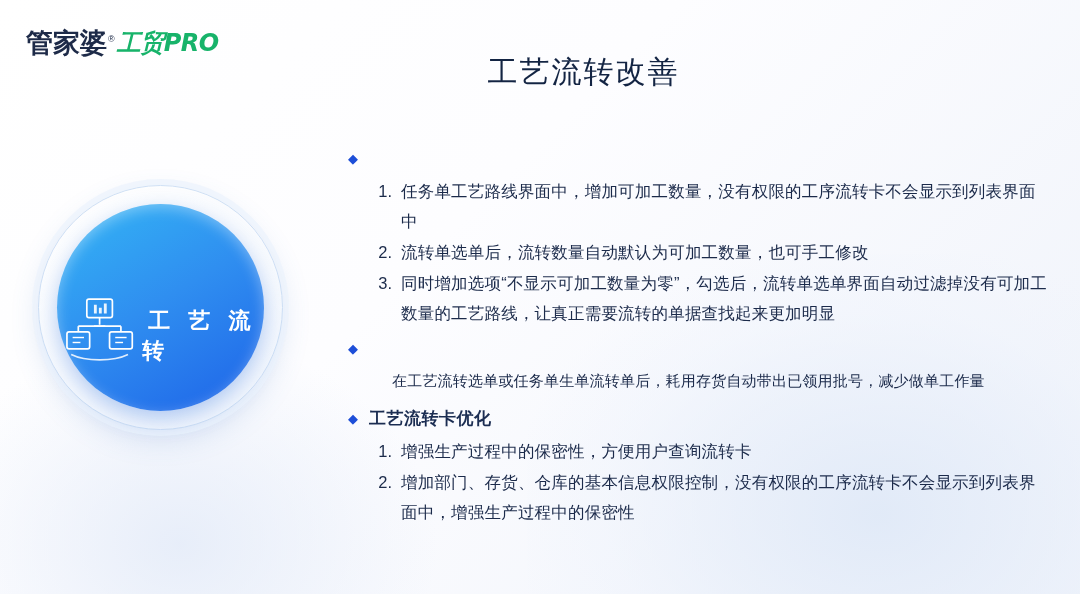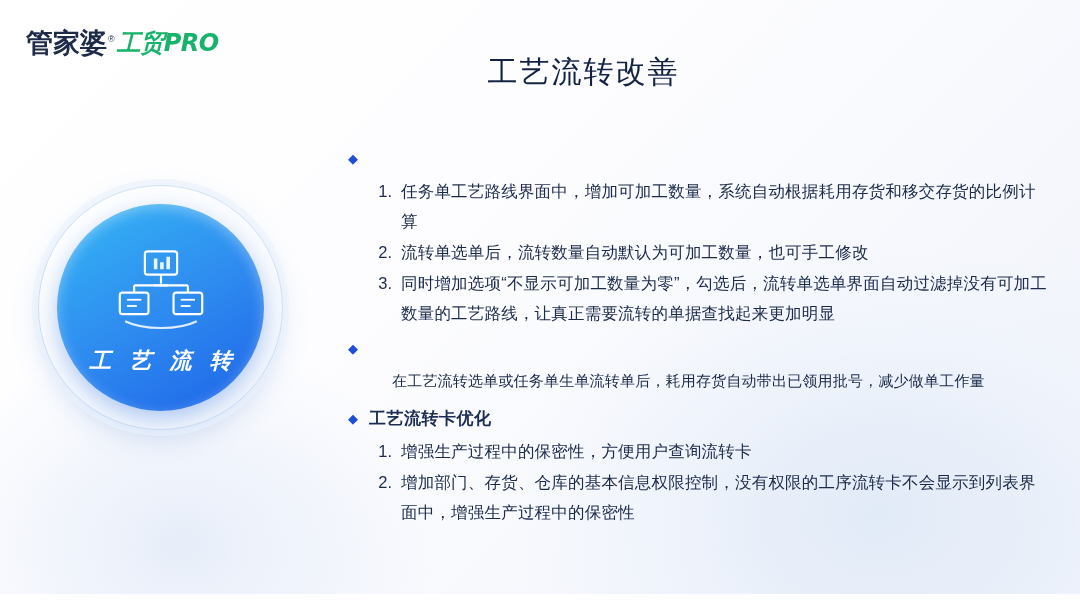--- a/index.html
+++ b/index.html
@@ -114,26 +114,25 @@
   .badge-circle {
     position: absolute;
     left: 19px;
     top: 19px;
     width: 207px;
     height: 207px;
     border-radius: 50%;
     background: linear-gradient(150deg, #34b6f5 0%, #2f8ef0 48%, #1e63e8 100%);
     box-shadow: inset 0 4px 14px rgba(255,255,255,0.35), 0 8px 22px rgba(40,110,220,0.35);
     display: flex;
-    flex-direction: column;
+    flex-direction: row;
     align-items: center;
     justify-content: flex-start;
     padding-top: 42px;
     box-sizing: border-box;
-    font-style: italic;
   }
   .badge-icon {
     width: 108px;
     height: 86px;
   }
   .badge-label {
     margin-top: 14px;
     color: #ffffff;
     font-size: 22px;
     font-weight: bold;
@@ -241,21 +240,21 @@
   </div>
 
   <div class="content">
 
     <div class="bullet-head">
       <span class="dia">◆</span>
     </div>
     <ol class="items">
       <li>
         <span class="num">1.</span>
-        <span class="txt">任务单工艺路线界面中，增加可加工数量，系统自动根据耗用存货和移交存货的比例计算</span>
+        <span class="txt">任务单工艺路线界面中，增加可加工数量，没有权限的工序流转卡不会显示到列表界面中</span>
       </li>
       <li>
         <span class="num">2.</span>
         <span class="txt">流转单选单后，流转数量自动默认为可加工数量，也可手工修改</span>
       </li>
       <li>
         <span class="num">3.</span>
         <span class="txt">同时增加选项“不显示可加工数量为零”，勾选后，流转单选单界面自动过滤掉没有可加工数量的工艺路线，让真正需要流转的单据查找起来更加明显</span>
       </li>
     </ol>

